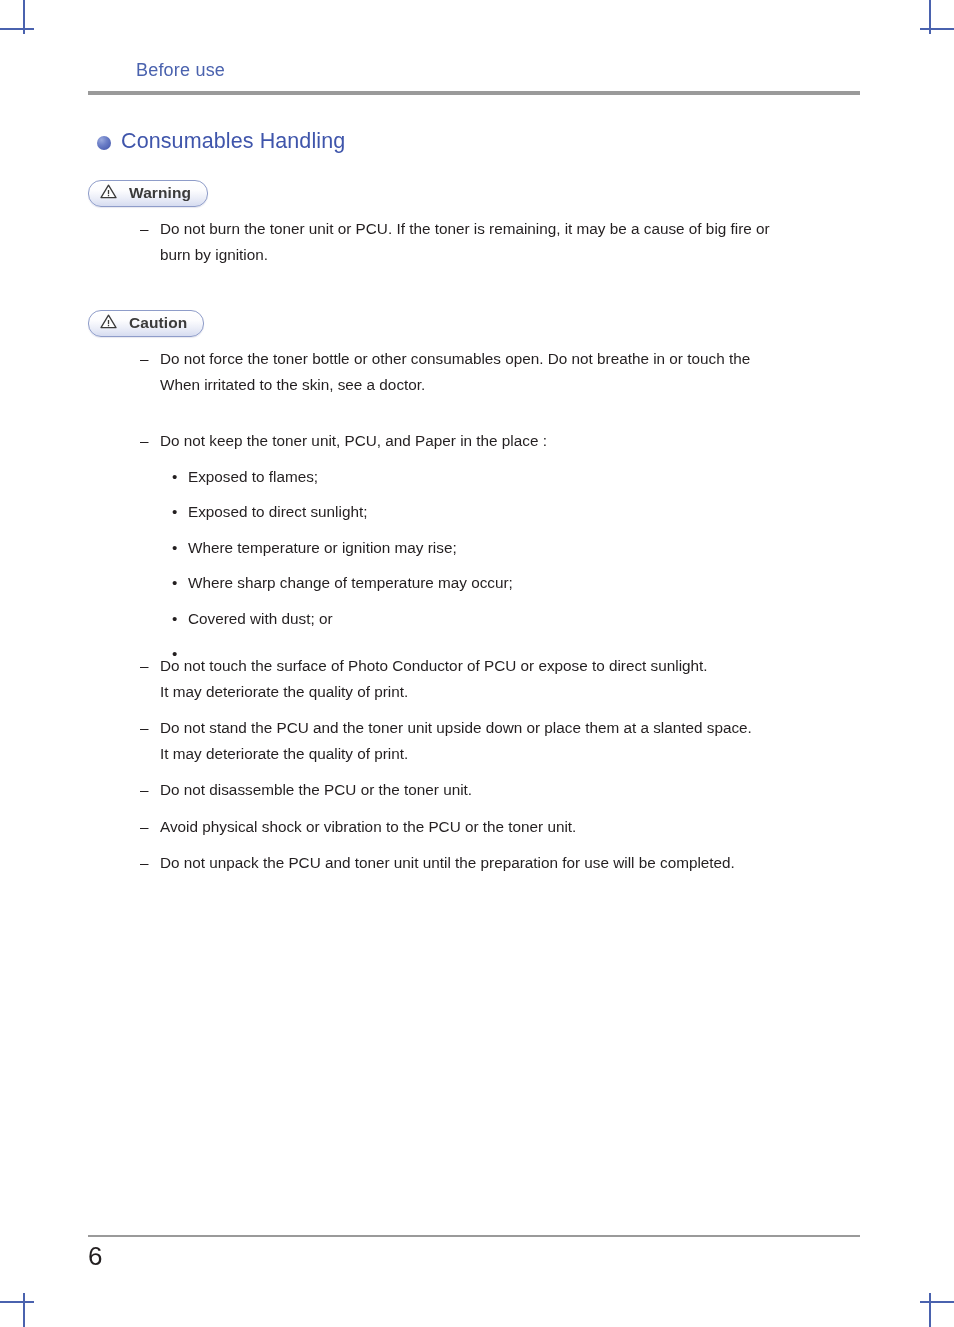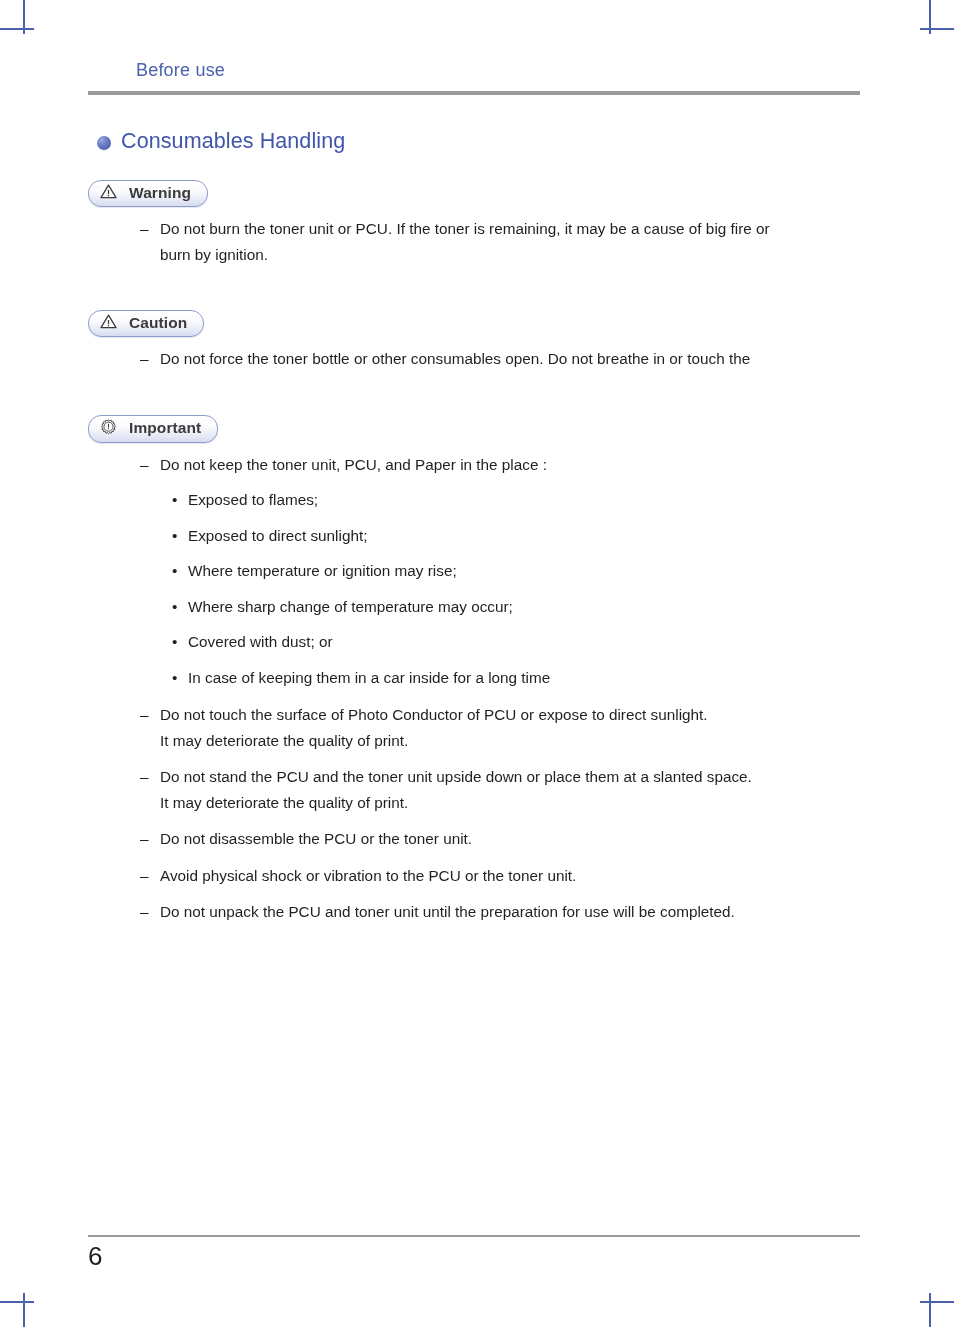--- a/index.html
+++ b/index.html
@@ -244,42 +244,27 @@
               <rect x="7.85" y="11.0" width="1.3" height="1.3" fill="#3b3b3b"></rect>
             </svg>
           </span>
           <span class="badge-label">Caution</span>
         </span>
       </div>
 
       <div class="dash-item">
         <span class="marker">–</span>
         <span class="line">Do not force the toner bottle or other consumables open.  Do not breathe in or touch the</span>
+        <span class="line">When irritated to the skin, see a doctor.</span>
       </div>
     </div>
 
     <div class="gap-lg"></div>
 
     <div class="block">
-      <div class="badge-row">
-        <span class="badge">
-          <span class="badge-icon">
-            <svg width="17" height="16" viewBox="0 0 18 18" aria-hidden="true">
-              <path d="M9 0.6 L10.25 2.25 L12.1 1.3 L12.6 3.3 L14.65 3.1 L14.35 5.15 L16.35 5.6 L15.3 7.4 L16.95 8.65
-                       L15.3 9.9 L16.35 11.7 L14.35 12.15 L14.65 14.2 L12.6 14.0 L12.1 16.0 L10.25 15.05 L9 16.7
-                       L7.75 15.05 L5.9 16.0 L5.4 14.0 L3.35 14.2 L3.65 12.15 L1.65 11.7 L2.7 9.9 L1.05 8.65
-                       L2.7 7.4 L1.65 5.6 L3.65 5.15 L3.35 3.1 L5.4 3.3 L5.9 1.3 L7.75 2.25 Z" fill="#ffffff" stroke="#3b3b3b" stroke-width="0.95" stroke-linejoin="round"></path>
-              <circle cx="9" cy="8.65" r="5.1" fill="none" stroke="#3b3b3b" stroke-width="0.95"></circle>
-              <rect x="8.45" y="5.3" width="1.15" height="4.3" fill="#3b3b3b"></rect>
-              <rect x="8.45" y="10.4" width="1.15" height="1.2" fill="#3b3b3b"></rect>
-            </svg>
-          </span>
-          <span class="badge-label">Important</span>
-        </span>
-      </div>
 
       <div class="dash-item">
         <span class="marker">–</span>
         <span class="line">Do not keep the toner unit, PCU, and Paper in the place :</span>
       </div>
 
       <ul class="bullet-list">
         <li class="bullet-item">
           <span class="marker">•</span>
           <span>Exposed to flames;</span>
@@ -295,21 +280,20 @@
         <li class="bullet-item">
           <span class="marker">•</span>
           <span>Where sharp change of temperature may occur;</span>
         </li>
         <li class="bullet-item">
           <span class="marker">•</span>
           <span>Covered with dust; or</span>
         </li>
         <li class="bullet-item">
           <span class="marker">•</span>
-          <span>In case of keeping them in a car inside for a long time</span>
         </li>
       </ul>
 
       <div class="gap-bullets-after"></div>
 
       <div class="dash-item">
         <span class="marker">–</span>
         <span class="line">Do not touch the surface of Photo Conductor of PCU or expose to direct sunlight.</span>
         <span class="line">It may deteriorate the quality of print.</span>
       </div>

